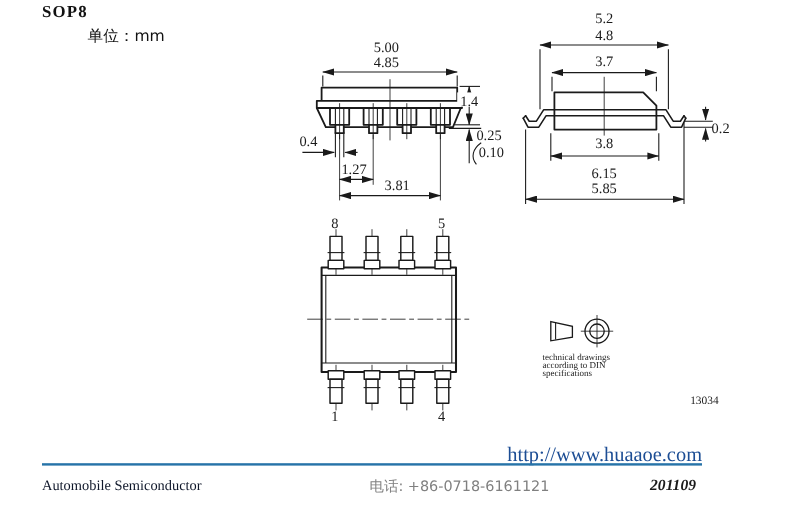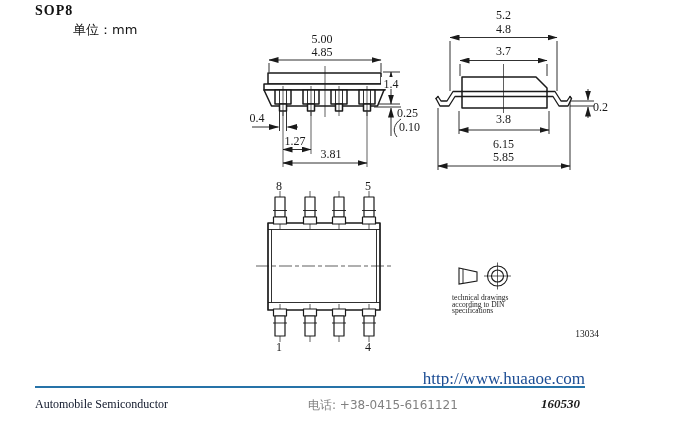--- a/index.html
+++ b/index.html
@@ -258,16 +258,16 @@
       <text class="small" x="452" y="300">technical drawings</text>
       <text class="small" x="452" y="306.5">according to DIN</text>
       <text class="small" x="452" y="313">specifications</text>
     </g>
     <text class="doc" x="587" y="337" text-anchor="middle">13034</text>
   </svg>
 
   <div class="website">http://www.huaaoe.com</div>
   <div class="rule"></div>
   <div class="tagline">Automobile Semiconductor</div>
-  <div class="phone">电话: +38-0415-6161121</div>
-  <div class="issue">160530</div>
+  <div class="phone">电话: +86-0718-6161121</div>
+  <div class="issue">201109</div>
 
 </div>
 
 </body></html>

